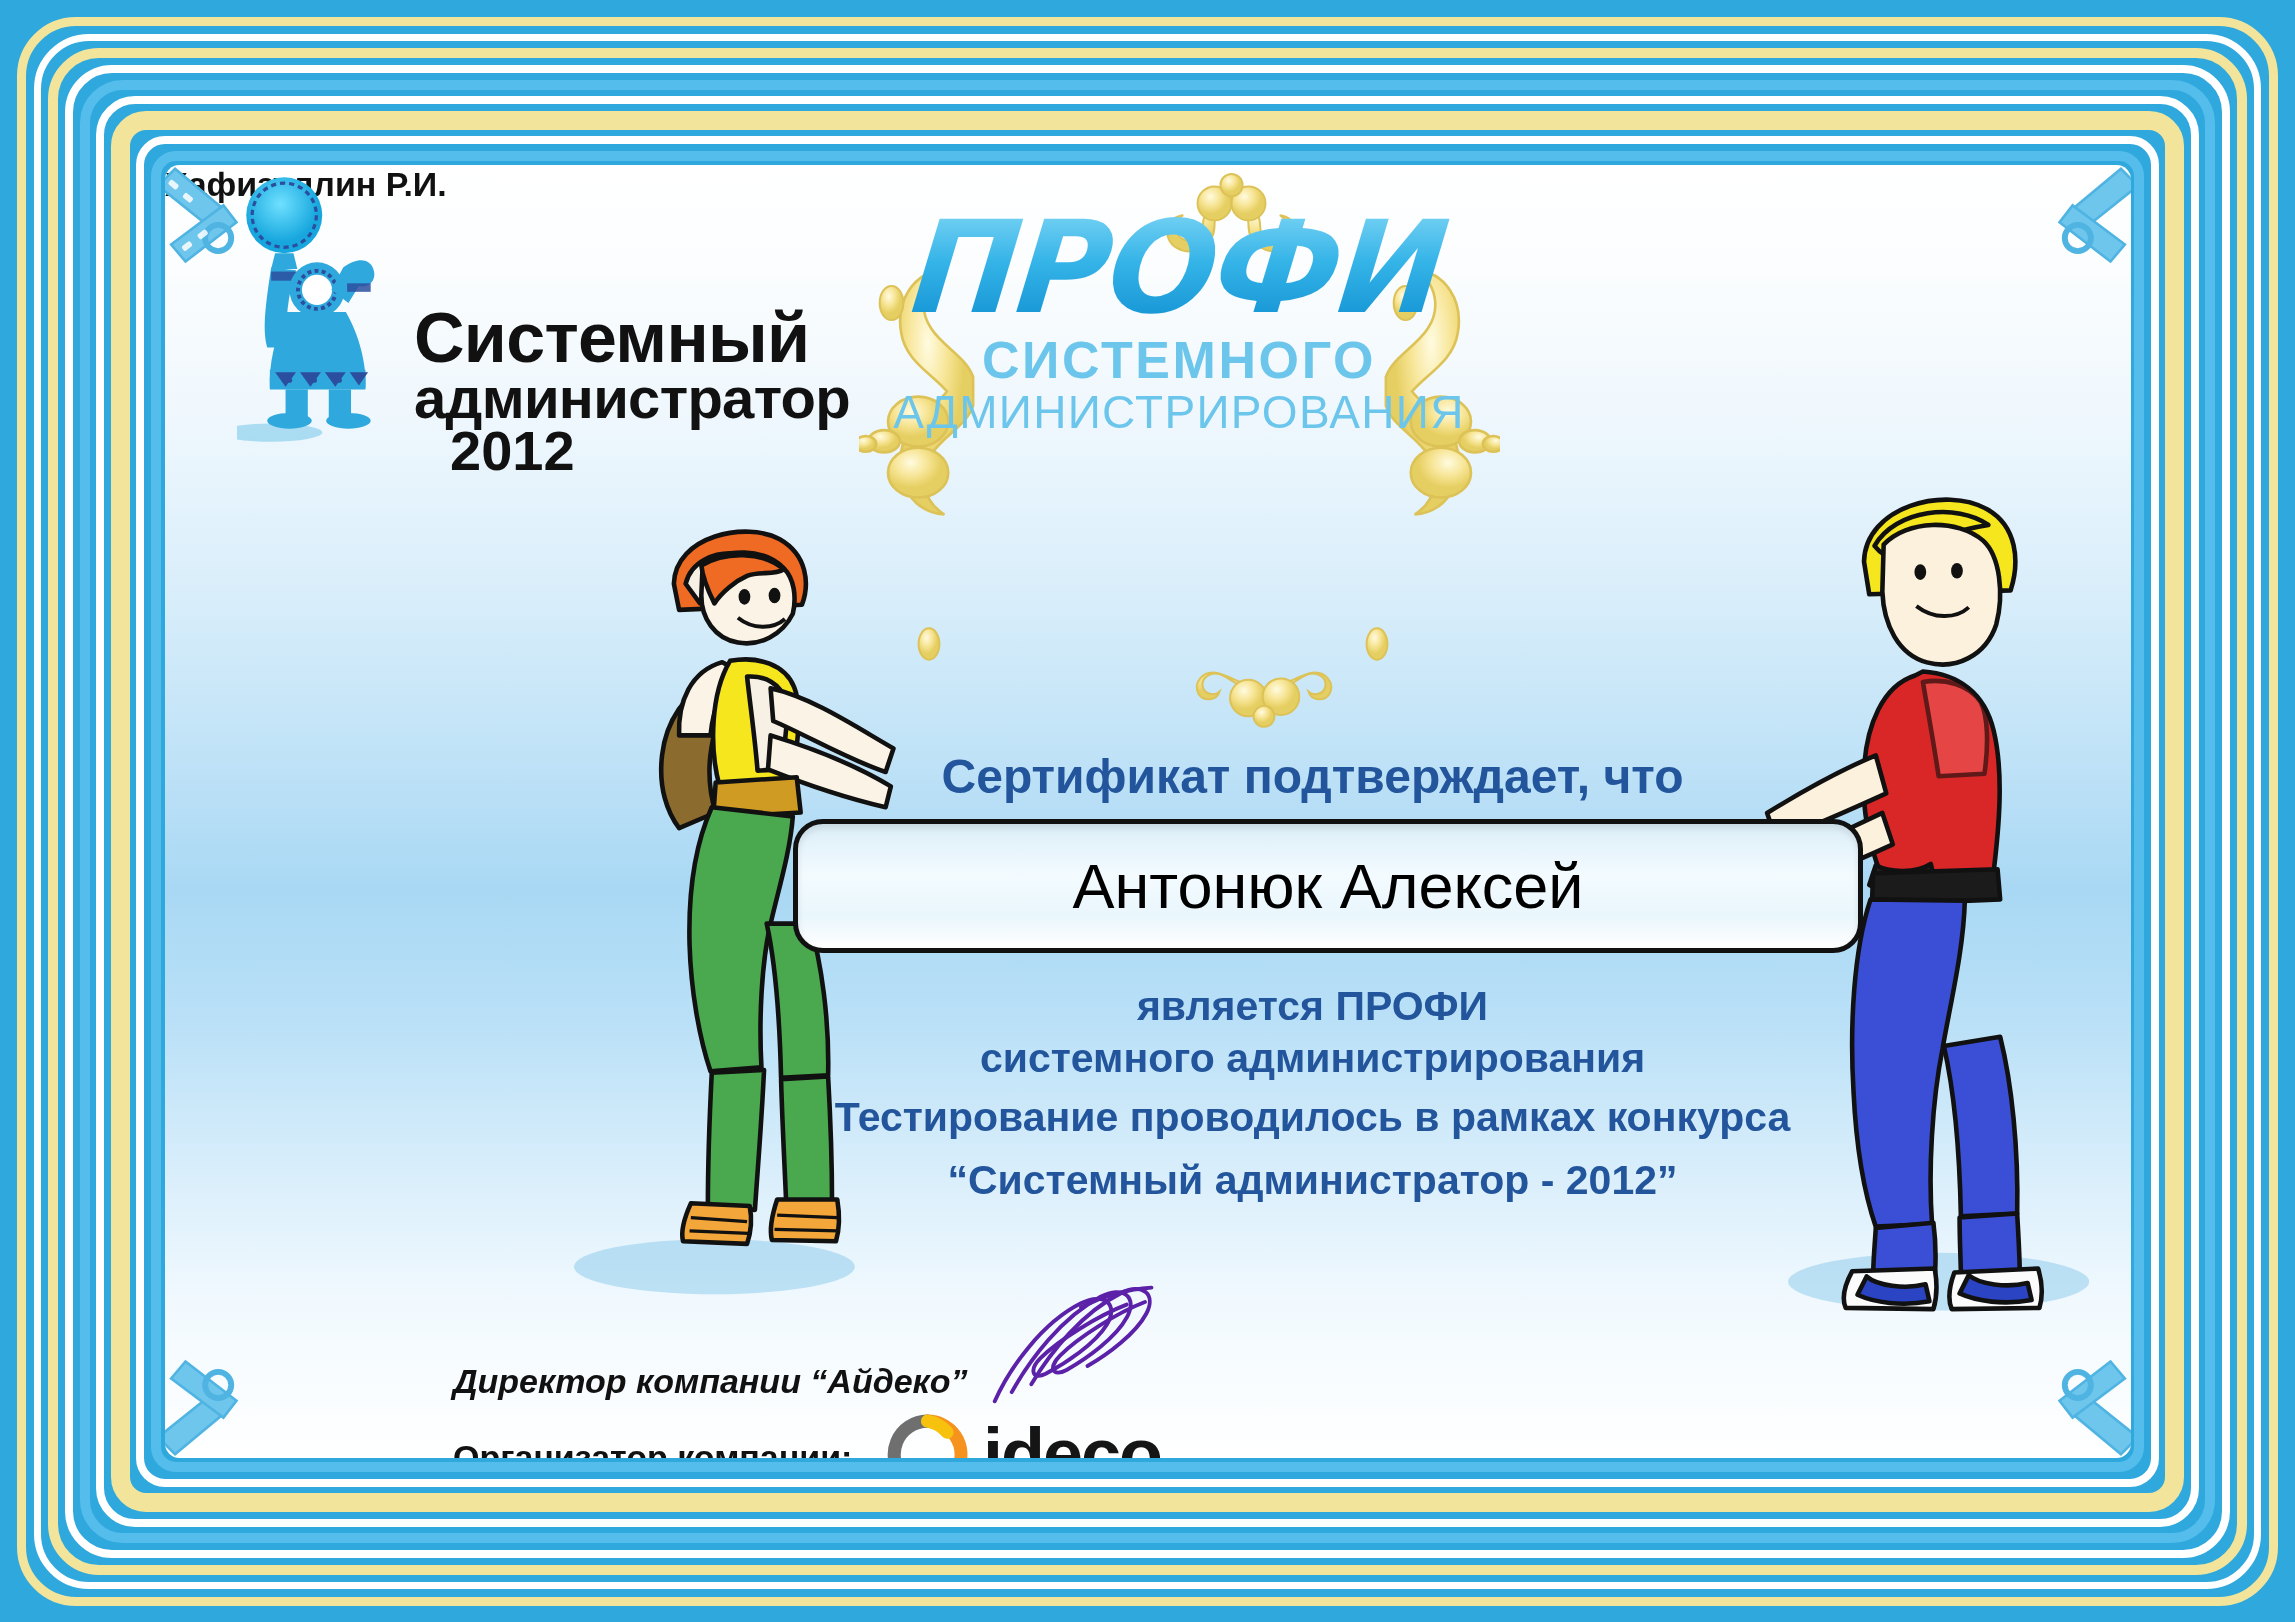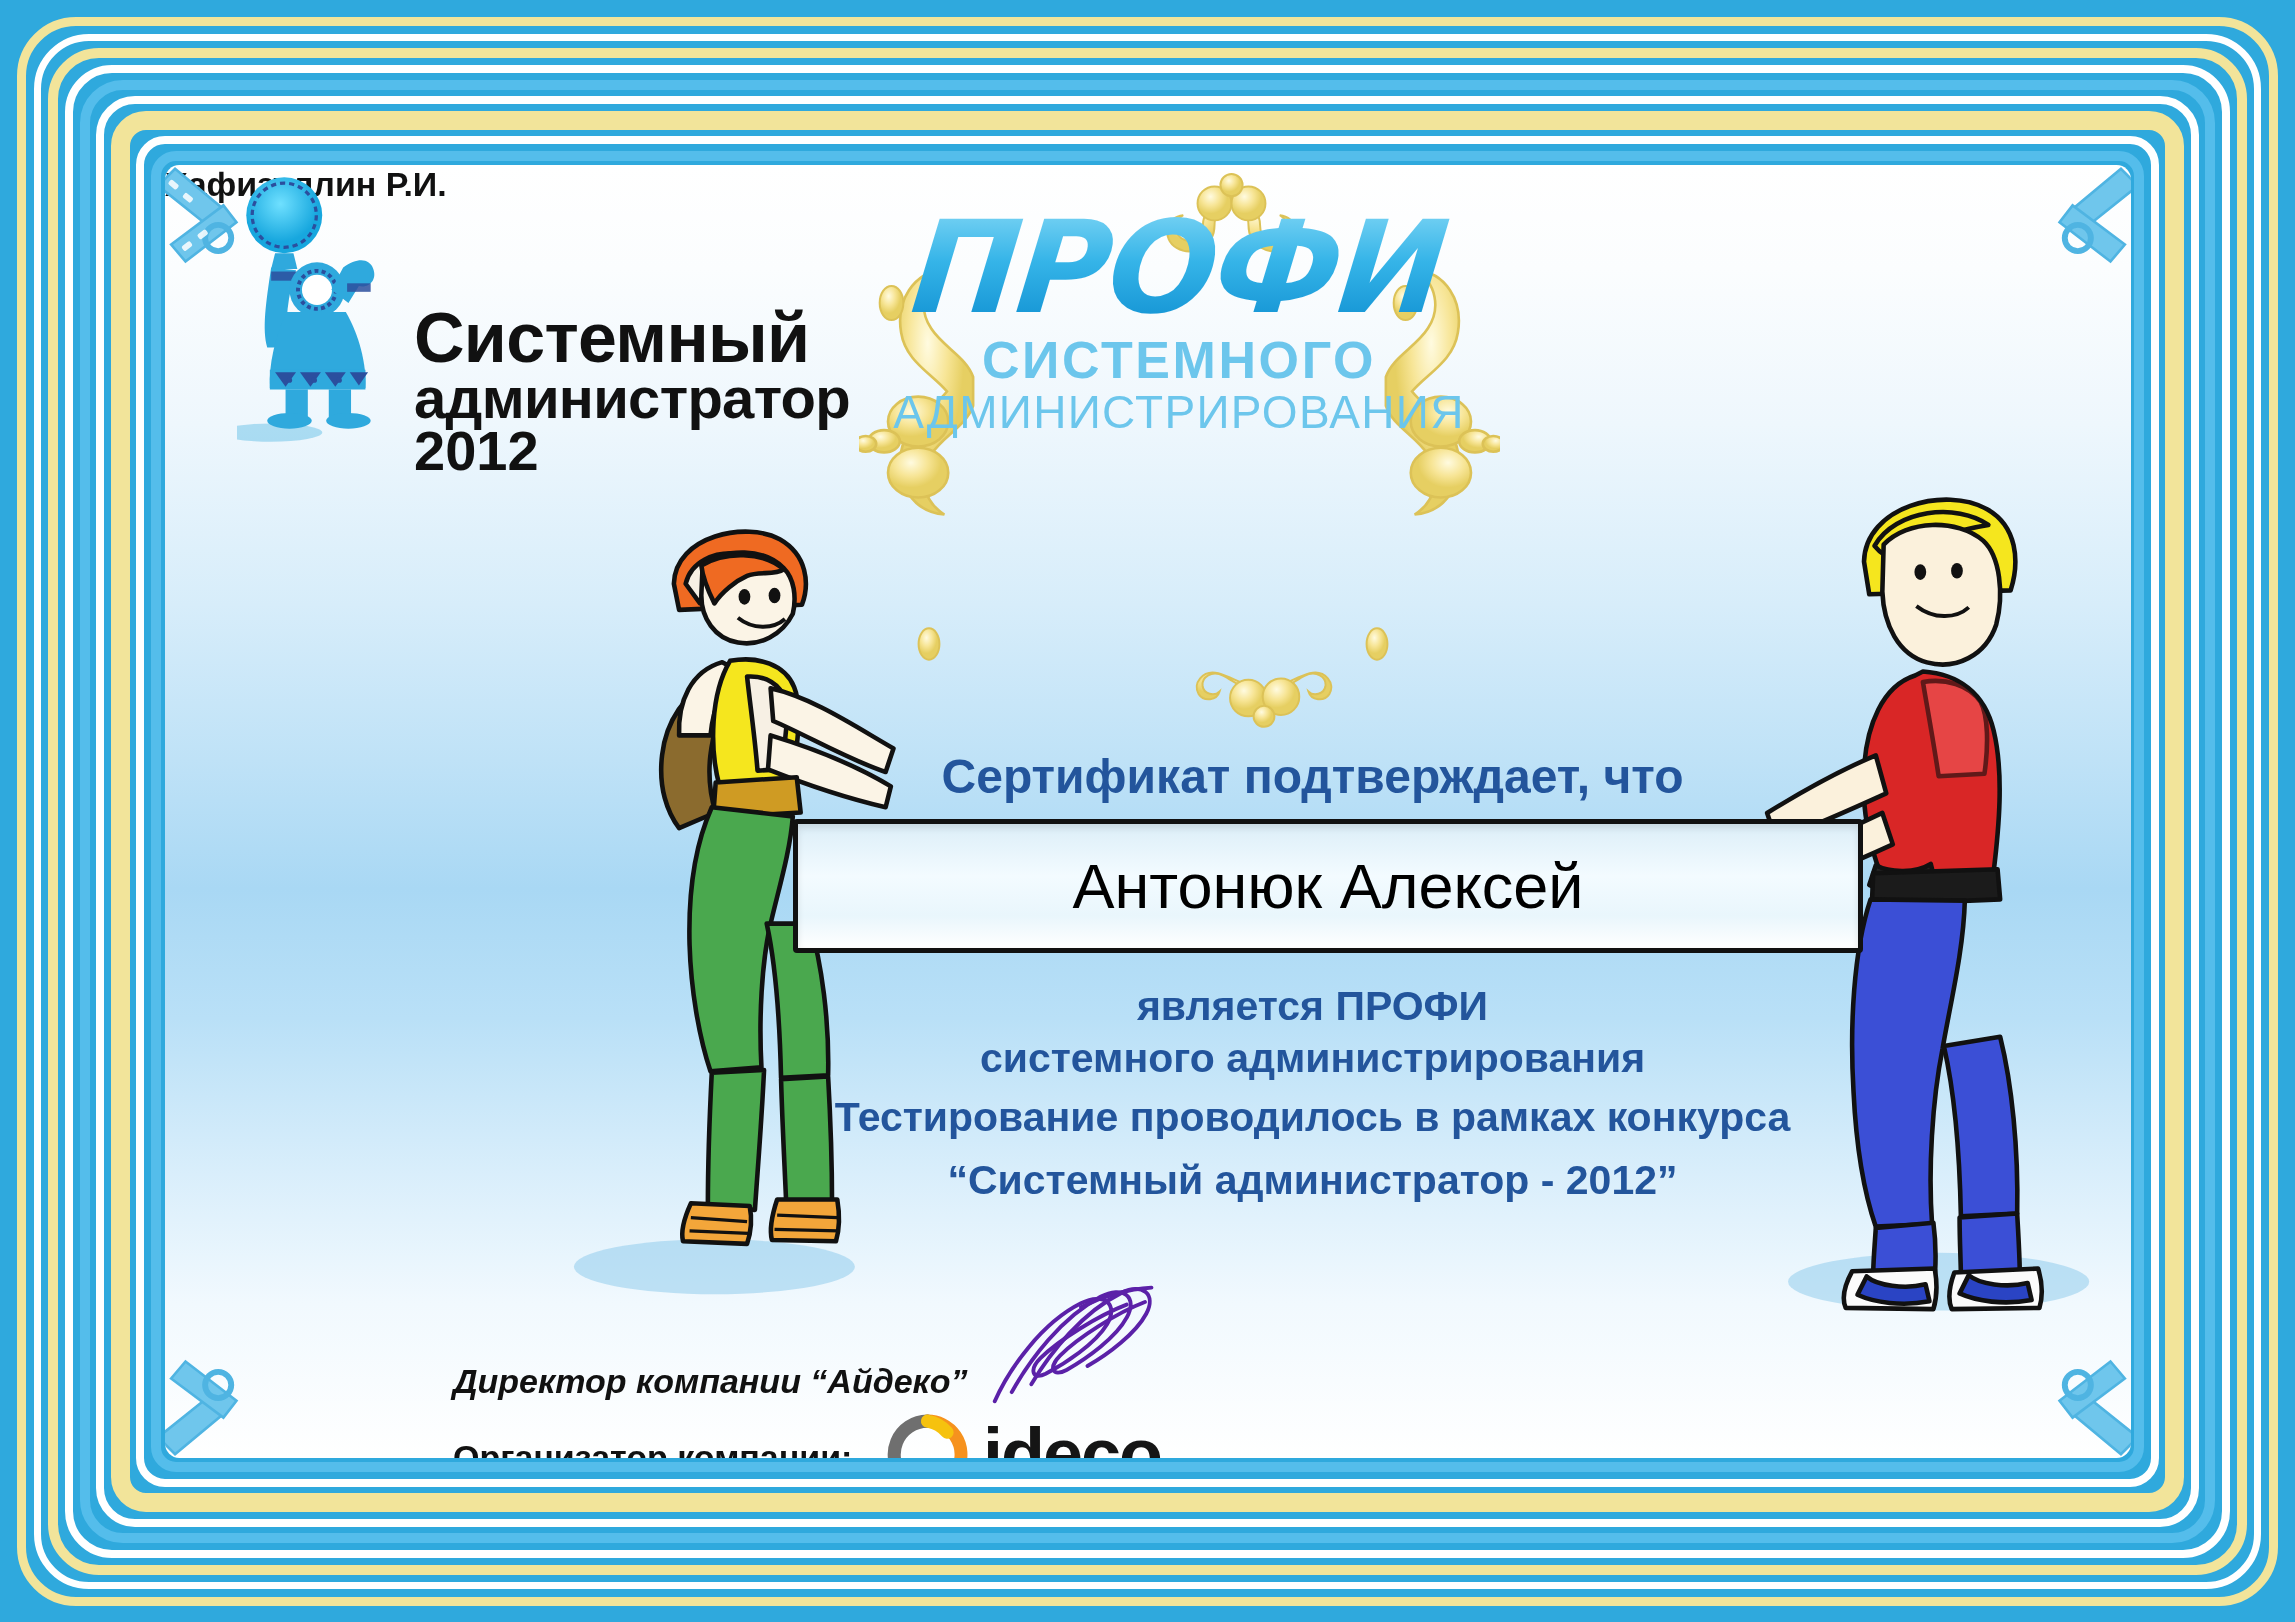--- a/index.html
+++ b/index.html
@@ -39,21 +39,21 @@
   .plug.tl{left:-19.6px;top:-25px;}
   .plug.tr{right:-19.6px;top:-25px;transform:scaleX(-1);}
   .plug.bl{left:-19.6px;bottom:-25px;transform:scaleY(-1);}
   .plug.br{right:-19.6px;bottom:-25px;transform:scale(-1,-1);}
 
   
   #mascot{position:absolute;left:72px;top:6.5px;width:177px;height:275px;}
   #logoTitle{position:absolute;left:249px;top:141px;width:458px;line-height:.93;}
   #logoTitle .l1{font-size:70px;font-weight:bold;color:#111;letter-spacing:-0.7px;font-family:"Liberation Sans",sans-serif;}
   #logoTitle .l2{font-size:58px;font-weight:bold;color:#111;letter-spacing:-0.7px;}
-  #logoTitle .l3{font-size:56px;font-weight:bold;color:#111;}
+  #logoTitle .l3{font-size:56px;font-weight:bold;color:#111;margin-left:36px;}
 
   
   #profiWrap{position:absolute;left:654px;top:39px;width:720px;text-align:center;}
   #profiWord{
     font-family:"DejaVu Sans",sans-serif;font-weight:bold;font-style:italic;
     font-size:128px;line-height:1;letter-spacing:-2.6px;
     background:linear-gradient(180deg,#7fd6f5 0%,#35b4e8 45%,#0f8fd1 100%);
     -webkit-background-clip:text;background-clip:text;color:transparent;
     -webkit-text-fill-color:transparent;
     transform:skewX(-6deg);
@@ -68,21 +68,21 @@
   #ornLeft{left:694px;top:85px;width:151px;height:406px;}
   #ornRight{left:1184px;top:85px;width:151px;height:406px;transform:scaleX(-1);}
 
   
   .ctr{position:absolute;left:0;width:2295px;text-align:center;}
   #confirms{top:584px;font-size:48px;font-weight:bold;color:#23559c;letter-spacing:0px;}
 
   
   #plate{
     position:absolute;left:628px;top:654px;width:1060px;height:124px;
-    border:5.9px solid #111;border-radius:4px;
+    border:5.9px solid #111;border-radius:30px;
     background:linear-gradient(180deg,#dceef8 0%,#f3fbff 42%,#e9f6fc 74%,#ffffff 100%);
     box-shadow:0 3.9px 7.9px rgba(0,0,0,.10) inset;
     display:flex;align-items:center;justify-content:center;
   }
   #plateName{font-size:63px;color:#000;font-weight:normal;letter-spacing:0px;}
 
   #l1{top:818px;font-size:41px;font-weight:bold;color:#23559c;}
   #l2{top:870px;font-size:41px;font-weight:bold;color:#23559c;}
   #l3{top:929px;font-size:41px;font-weight:bold;color:#23559c;}
   #l4{top:992px;font-size:41px;font-weight:bold;color:#23559c;}

